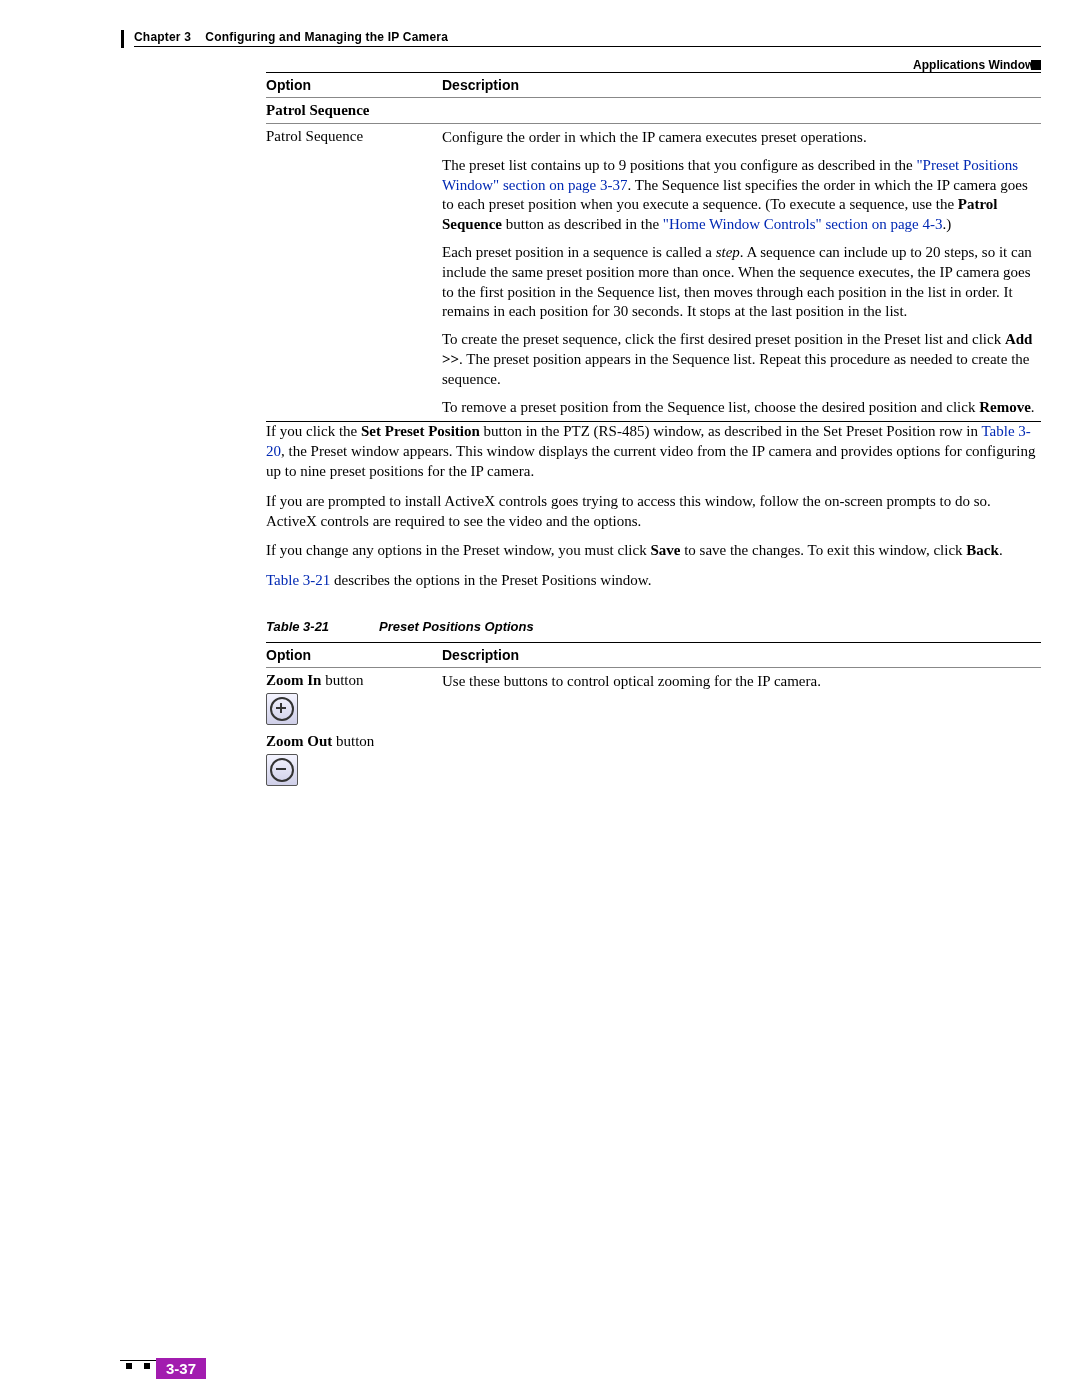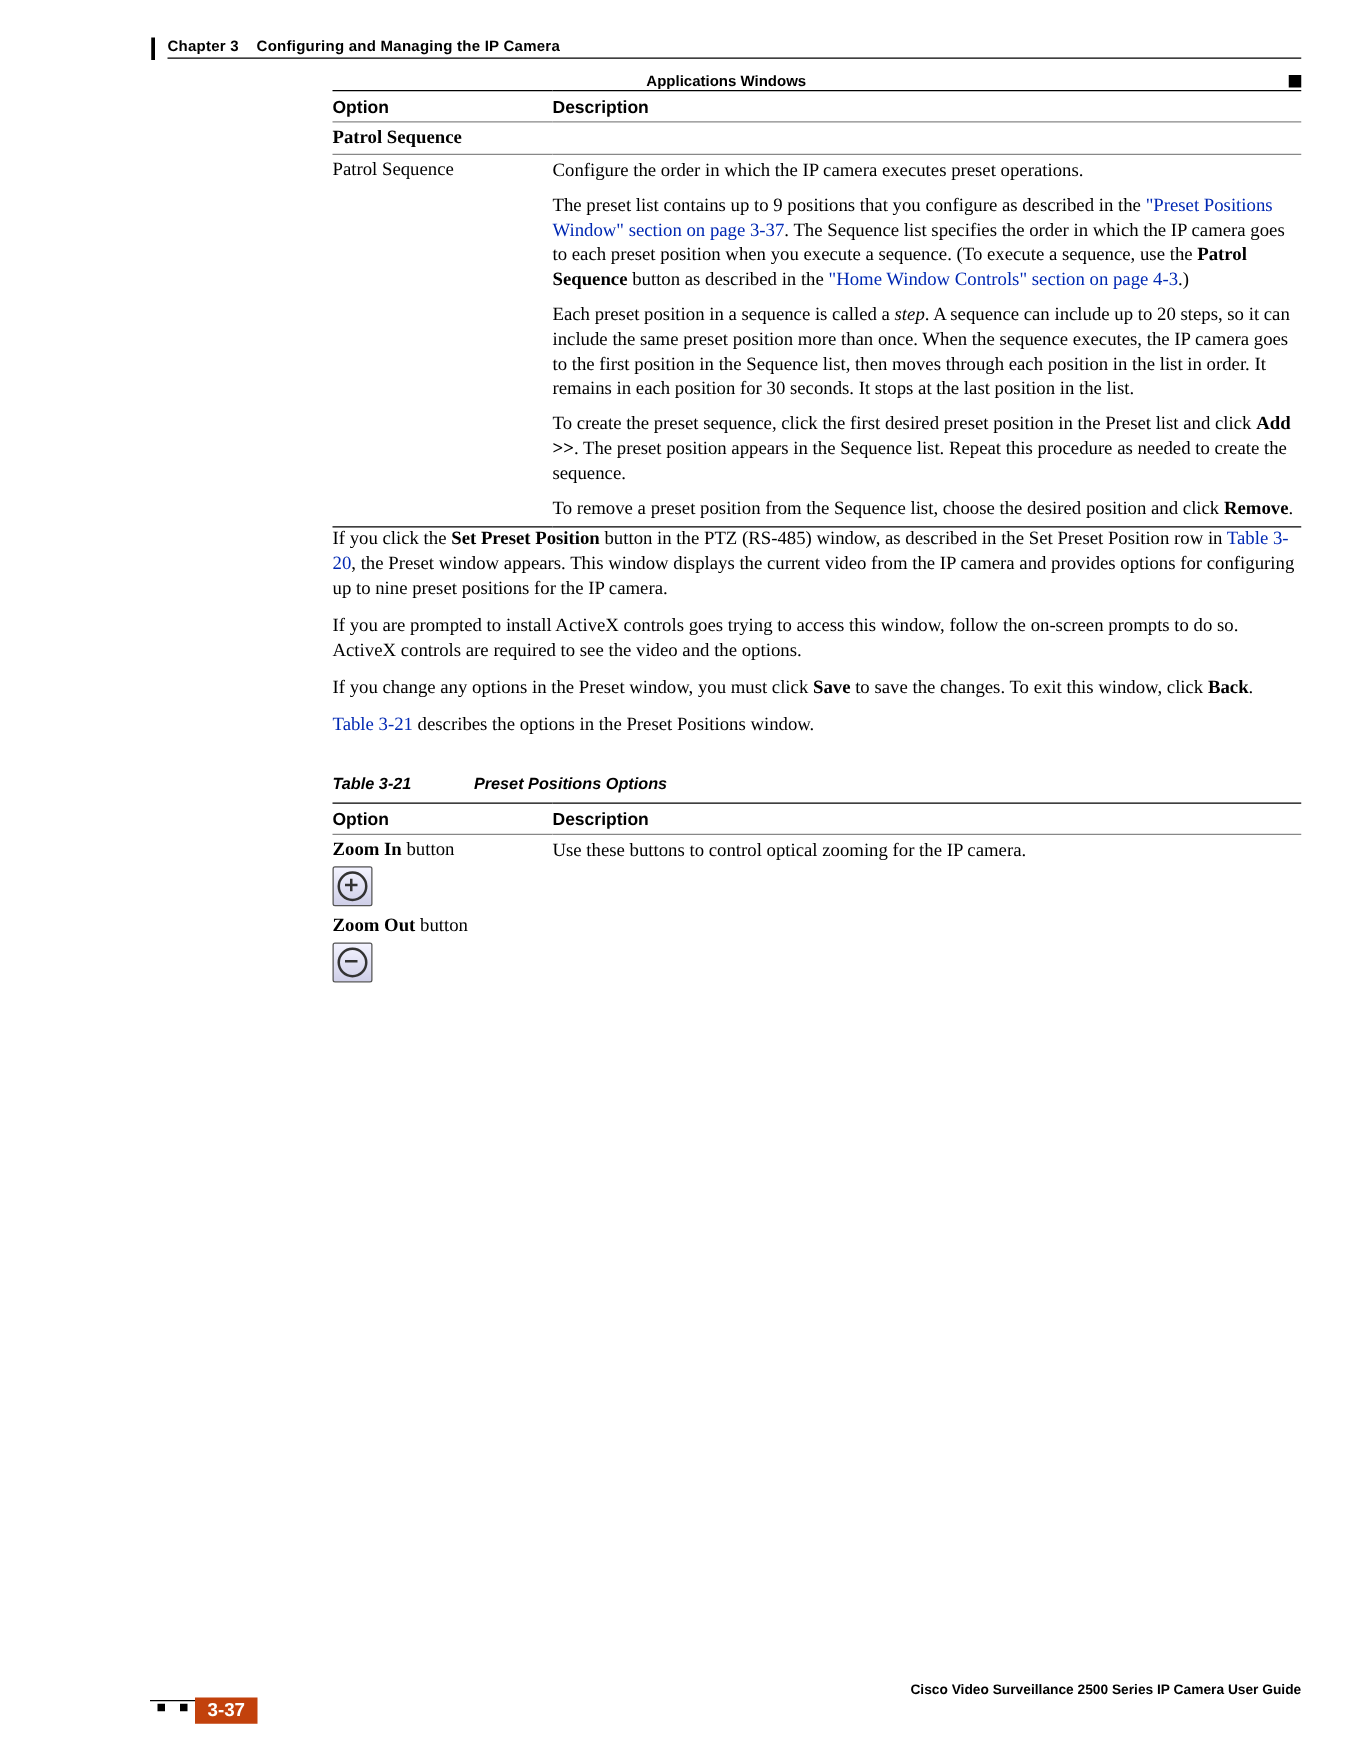--- a/index.html
+++ b/index.html
@@ -22,21 +22,21 @@
   .top-line {
     border-left: 3px solid #000;
     padding-left: 10px;
     font-family: Arial, Helvetica, sans-serif;
     font-size: 12px;
     font-weight: bold;
     letter-spacing: 0.2px;
     position: relative;
   }
   .header-right {
-    text-align: center;
+    text-align: right;
     font-family: Arial, Helvetica, sans-serif;
     font-size: 12px;
     font-weight: bold;
     position: relative;
     margin-top: 10px;
   }
   .header-right::after {
     content: "";
     position: absolute;
     right: 0;
@@ -185,21 +185,21 @@
     position: relative;
     display: flex;
     justify-content: space-around;
     padding-top: 2px;
     margin-left: -1px;
   }
   .footer .fr-dots span {
     width: 6px; height: 6px; background:#000; display:inline-block;
   }
   .footer .fr-pg {
-    background: #c2410c;
+    background: #a21caf;
     color: #fff;
     font-family: Arial, Helvetica, sans-serif;
     font-weight: bold;
     font-size: 15px;
     padding: 2px 10px;
     margin-top: -2px;
     text-align: right;
   }
 </style>
 </head>
@@ -289,21 +289,20 @@
           <div class="zoom-circle">
                 <div class="h"></div>
               </div>
         </div>
       </td>
     </tr>
   </tbody>
     </table>
 
   <div class="footer">
-    <div class="fr-title">Cisco Video Surveillance 2500 Series IP Camera User Guide</div>
     <div class="fr-line">
       <div class="fr-dots">
           <span></span>
           <span></span>
         </div>
       <div class="fr-pg">3-37</div>
     </div>
   </div>
 
 </div>

